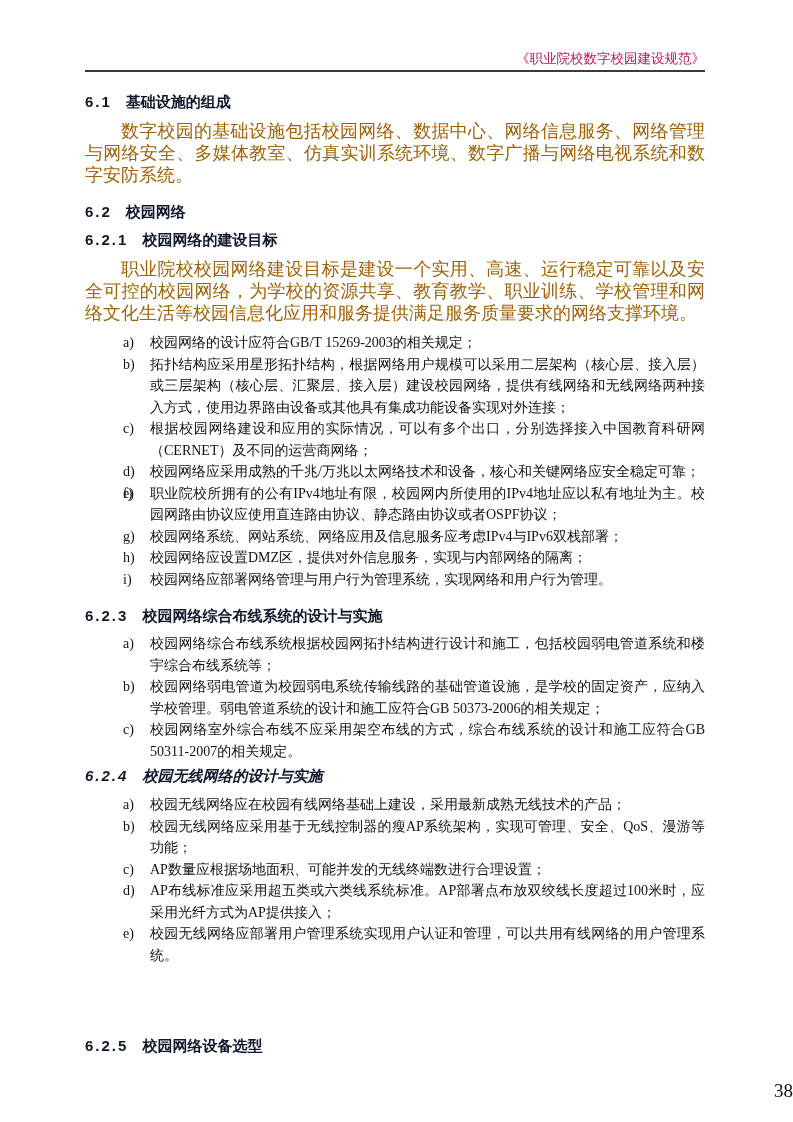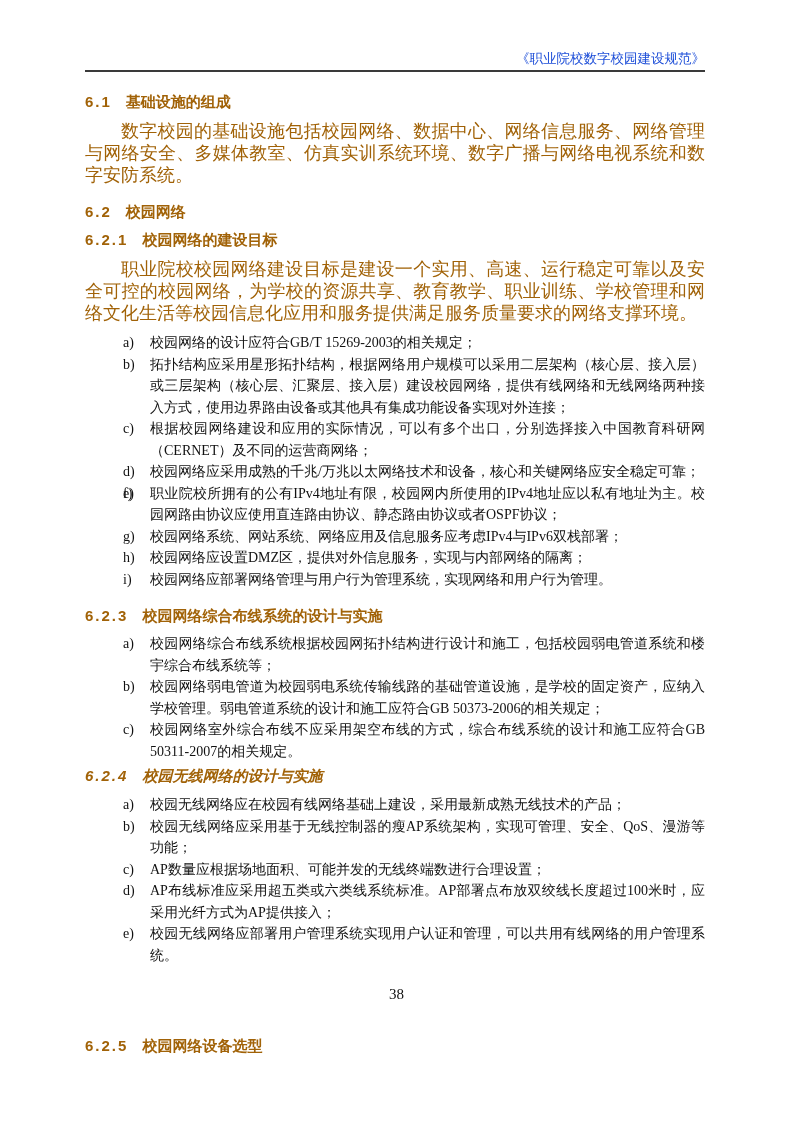--- a/index.html
+++ b/index.html
@@ -18,28 +18,28 @@
     top: 0;
     width: 620px;
   }
   .header {
     padding-top: 50px;
     padding-bottom: 3px;
     border-bottom: 2px solid #3a3a3a;
     text-align: right;
     font-size: 13.5px;
     line-height: 17px;
-    color: #1d4ed8;
+    color: #be185d;
   }
   .h2, .h3 {
     font-family: "Liberation Sans", "DejaVu Sans", sans-serif;
     font-weight: bold;
     font-size: 15px;
     line-height: 20px;
-    color: #a16207;
+    color: #0f172a;
     white-space: nowrap;
   }
   .num { letter-spacing: 2px; margin-right: 14px; }
   .para {
     margin: 0;
     font-size: 18px;
     line-height: 22px;
     text-indent: 36px;
     text-align: justify;
     color: #a16207;
@@ -53,25 +53,25 @@
     text-align: justify;
     color: #111;
   }
   .li .label {
     position: absolute;
     left: 38px;
     top: 0;
   }
   .footer {
     position: absolute;
-    top: 986px;
+    top: 1080px;
     left: 0;
     width: 100%;
-    text-align: center;
-    font-size: 15px;
+    text-align: right;
+    font-size: 19px;
     color: #111;
   }
   
   .mt20 { margin-top: 20px; }
   .mt16 { margin-top: 16px; }
   .mt8  { margin-top: 8px; }
   .mt7  { margin-top: 7px; }
   .mt5  { margin-top: 5px; }
   .mt4  { margin-top: 16px; }
   .mt3  { margin-top: 4px; font-style: italic; }

